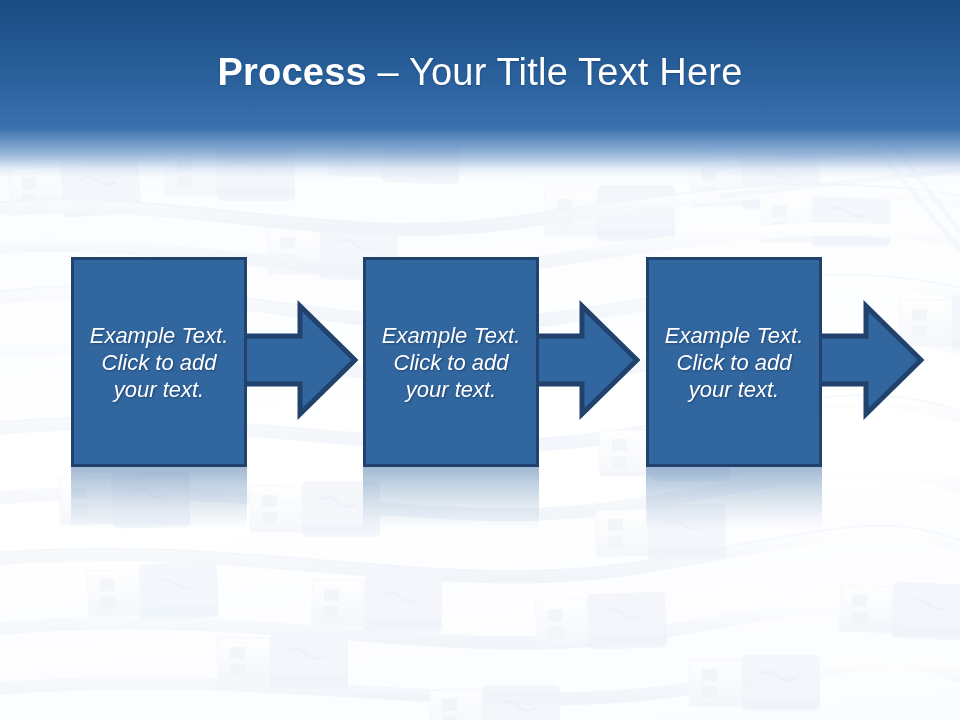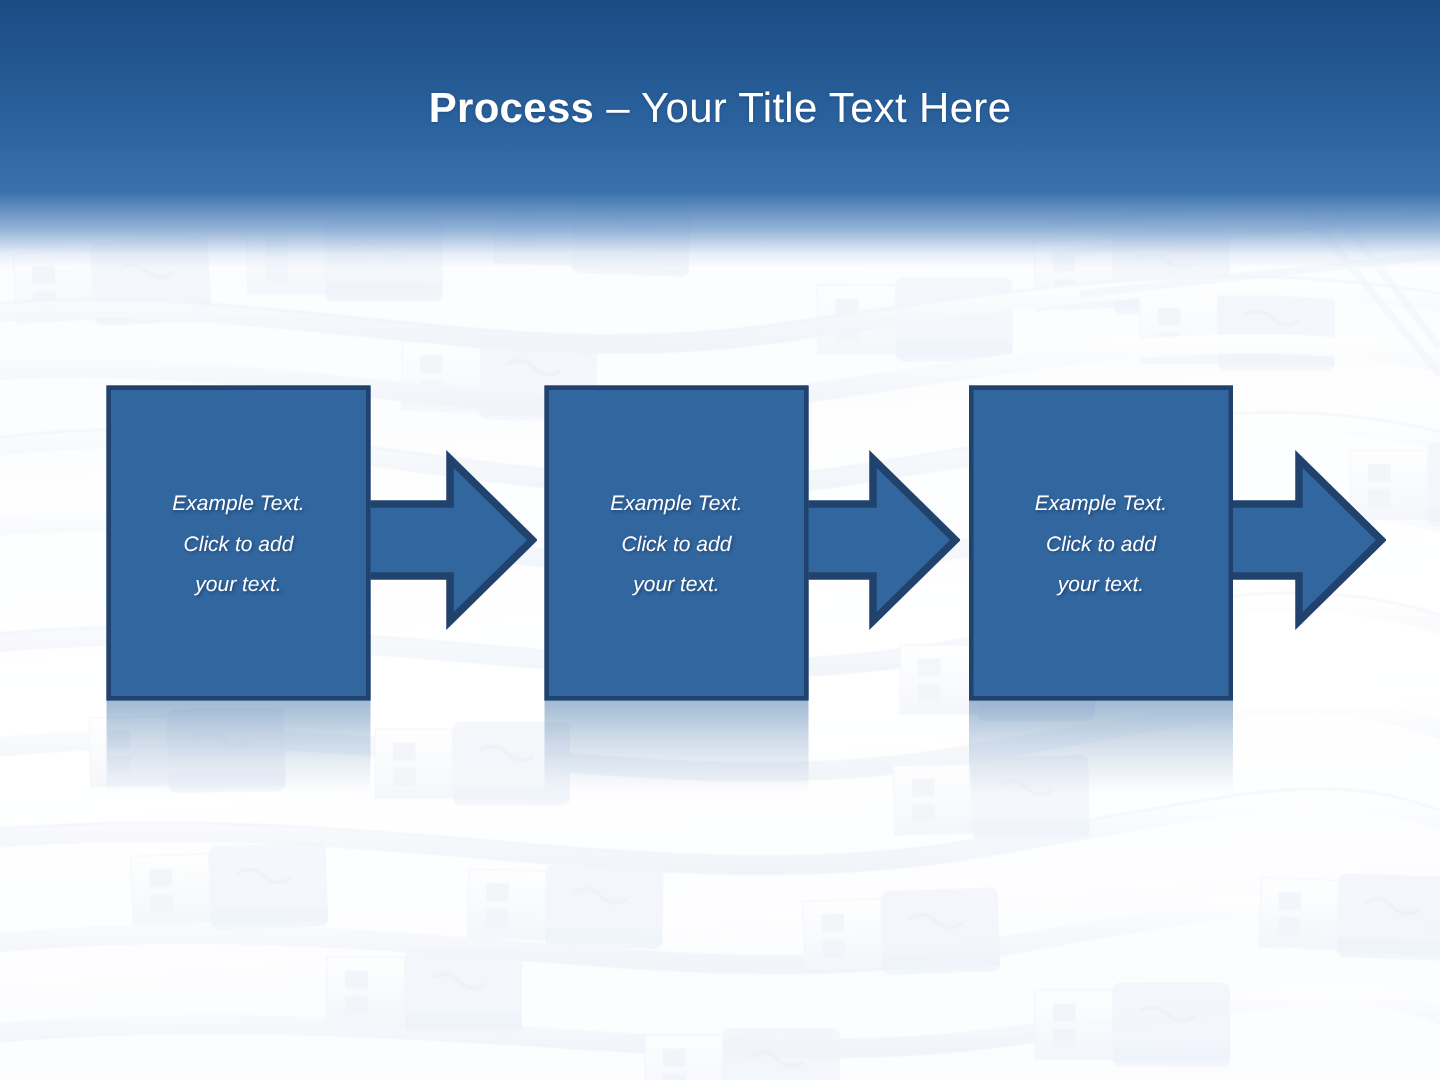--- a/index.html
+++ b/index.html
@@ -48,21 +48,21 @@
         rgba(255,255,255,0) 100%);
   }
 
   .slide-title {
     position: absolute;
     left: 0;
     top: 50px;
     width: 960px;
     text-align: center;
     color: #ffffff;
-    font-size: 28px;
+    font-size: 38px;
     line-height: 44px;
     letter-spacing: 0.2px;
     white-space: nowrap;
     text-shadow: 0 1px 2px rgba(10,40,80,0.35);
   }
   .slide-title .t-strong { font-weight: bold; }
   .slide-title .t-rest   { font-weight: normal; }
 
   
   .diagram {
@@ -85,21 +85,21 @@
     border: 3px solid #21426c;
     box-sizing: border-box;
     display: flex;
     align-items: center;
     justify-content: center;
     z-index: 3;
   }
   .step-text {
     color: #ffffff;
     font-style: italic;
-    font-size: 14px;
+    font-size: 22px;
     line-height: 27px;
     text-align: center;
     padding: 0 10px;
     text-shadow: 1px 1px 2px rgba(20,45,80,0.55);
     white-space: pre-line;
   }
   .step-reflection {
     position: absolute;
     left: 0;
     top: 210px;

